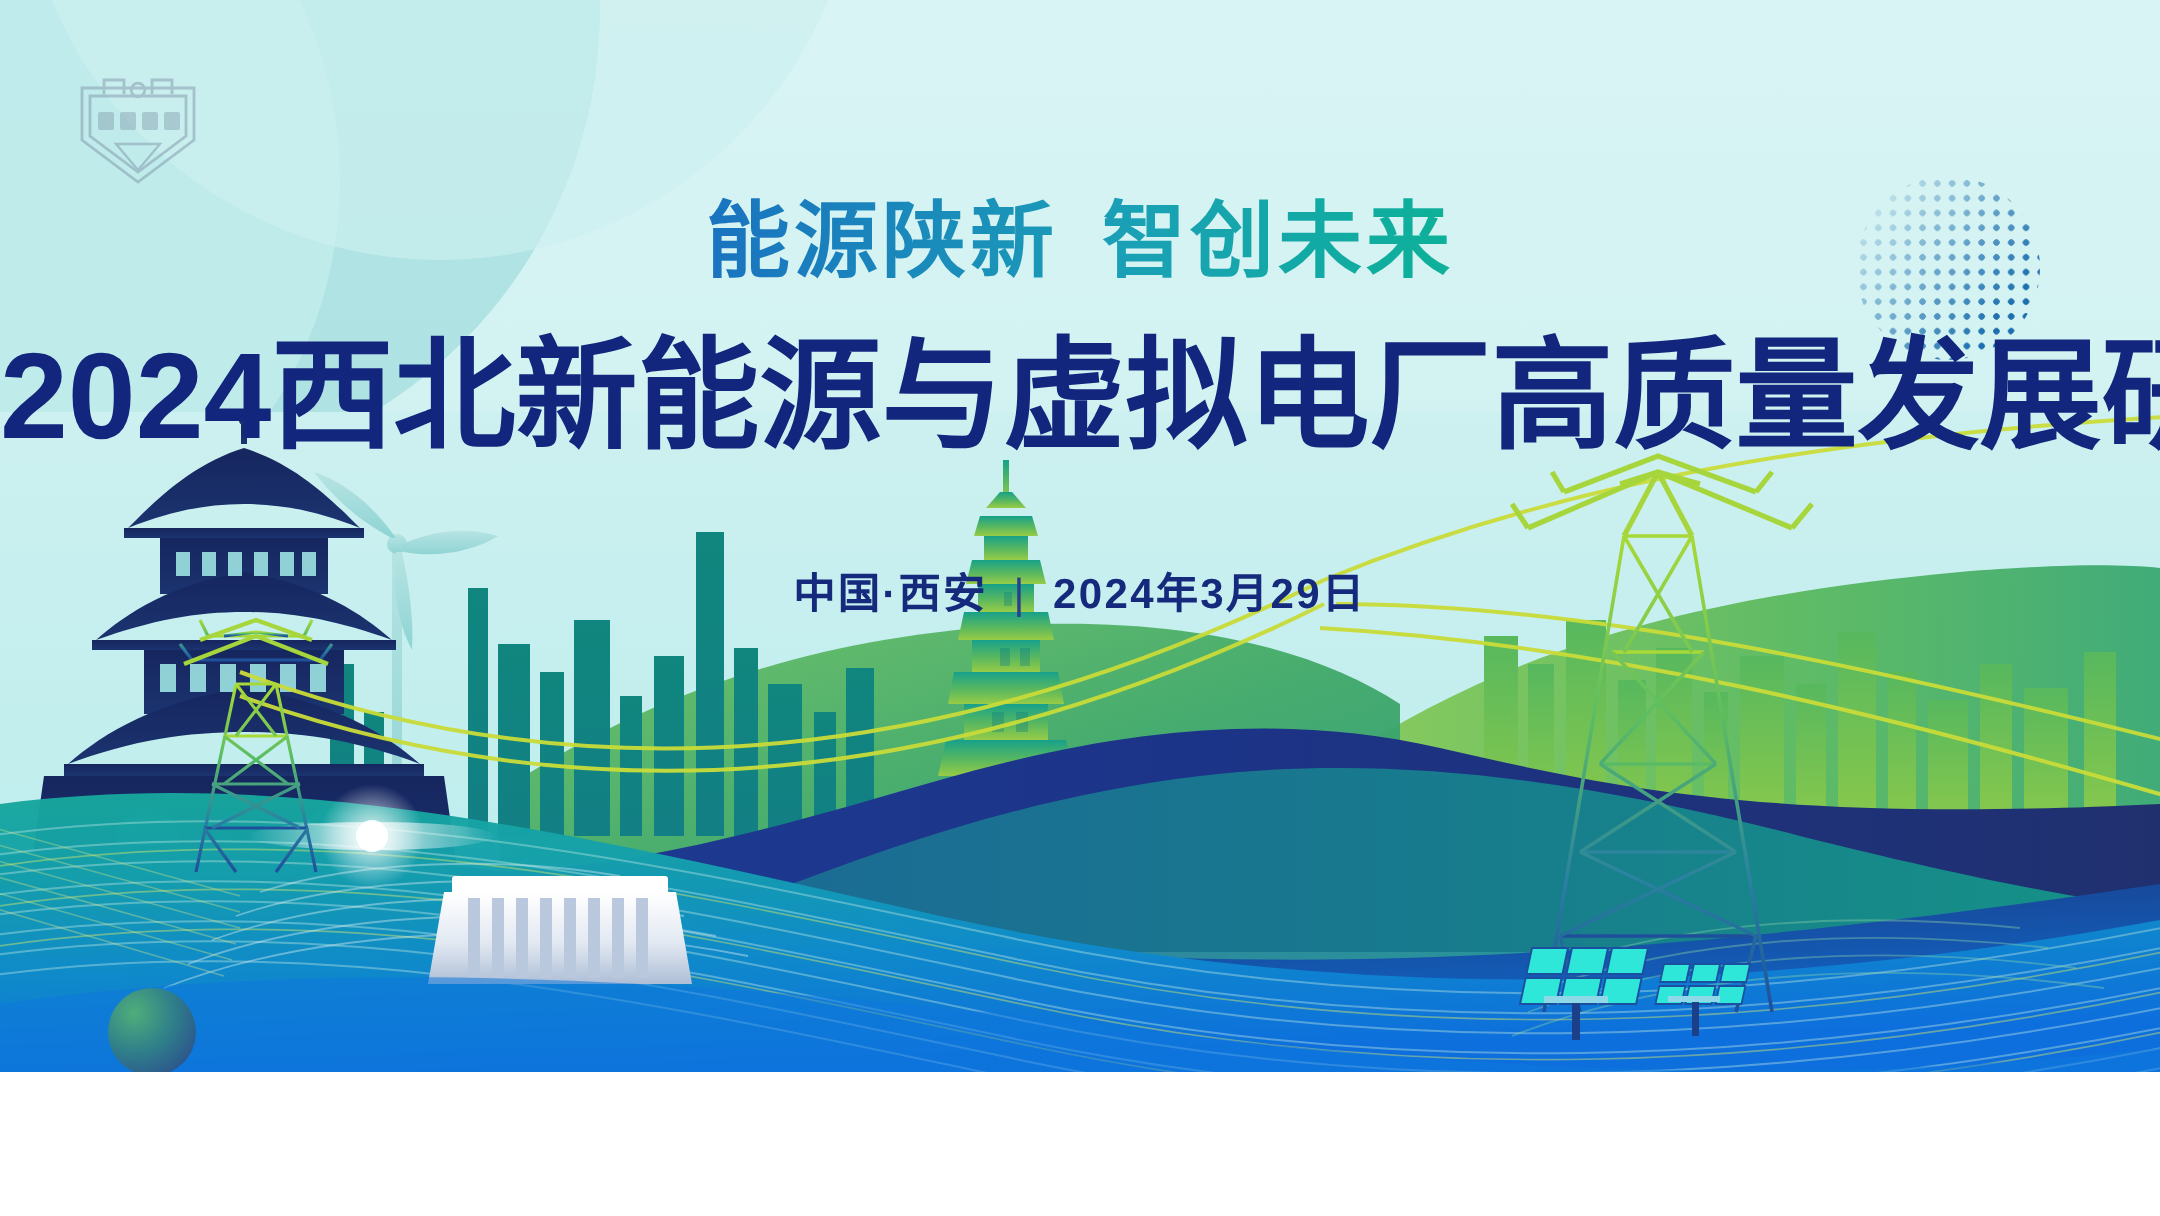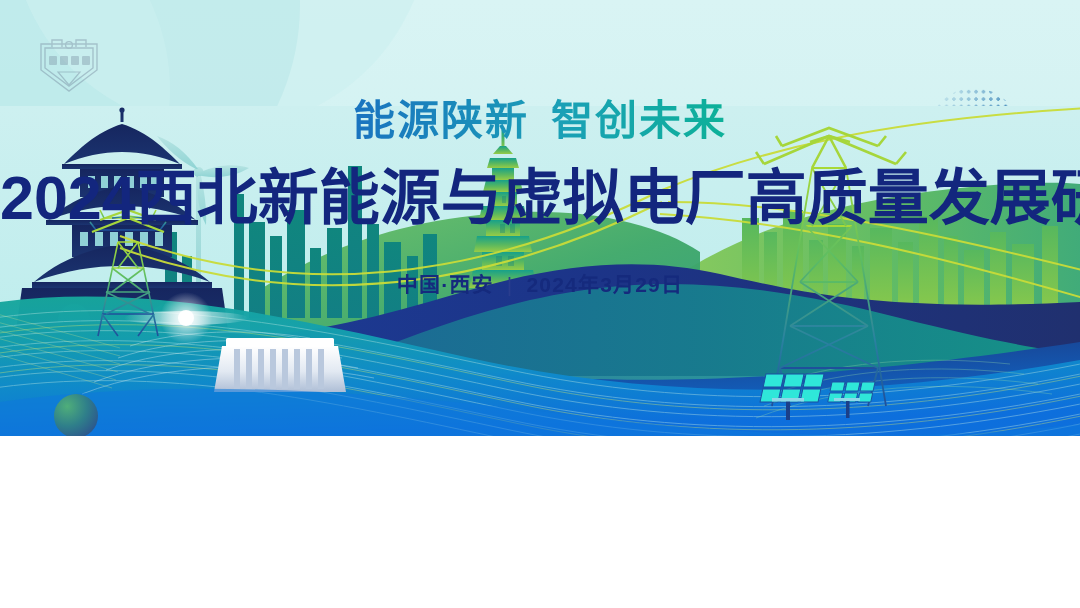--- a/index.html
+++ b/index.html
@@ -4,21 +4,21 @@
 <title>Conference Banner</title>
 <style>
   html, body {
     margin: 0;
     padding: 0;
     background: #ffffff;
   }
   .stage {
     position: relative;
     width: 1080px;
-    height: 436px;
+    height: 536px;
     overflow: hidden;
     font-family: "Liberation Sans", "DejaVu Sans", sans-serif;
     background: linear-gradient(180deg, #d9f4f4 0%, #d2f2f2 40%, #cdf0f0 65%, #c9eef0 100%);
   }
 
   
   .bg-circle {
     position: absolute;
     border-radius: 50%;
     pointer-events: none;
@@ -94,21 +94,21 @@
     padding-top: 18px;
     font-size: 61px;
     font-weight: 700;
     letter-spacing: 0px;
     line-height: 1.12;
     color: #13267e;
     white-space: nowrap;
   }
 
   .meta-line {
-    margin: 4px;
+    margin: 16px;
     padding-top: 32px;
     font-size: 21px;
     font-weight: 600;
     letter-spacing: 1.2px;
     color: #152a7d;
   }
   .meta-line .sep {
     display: inline-block;
     margin: 0 13px;
     font-weight: 400;

